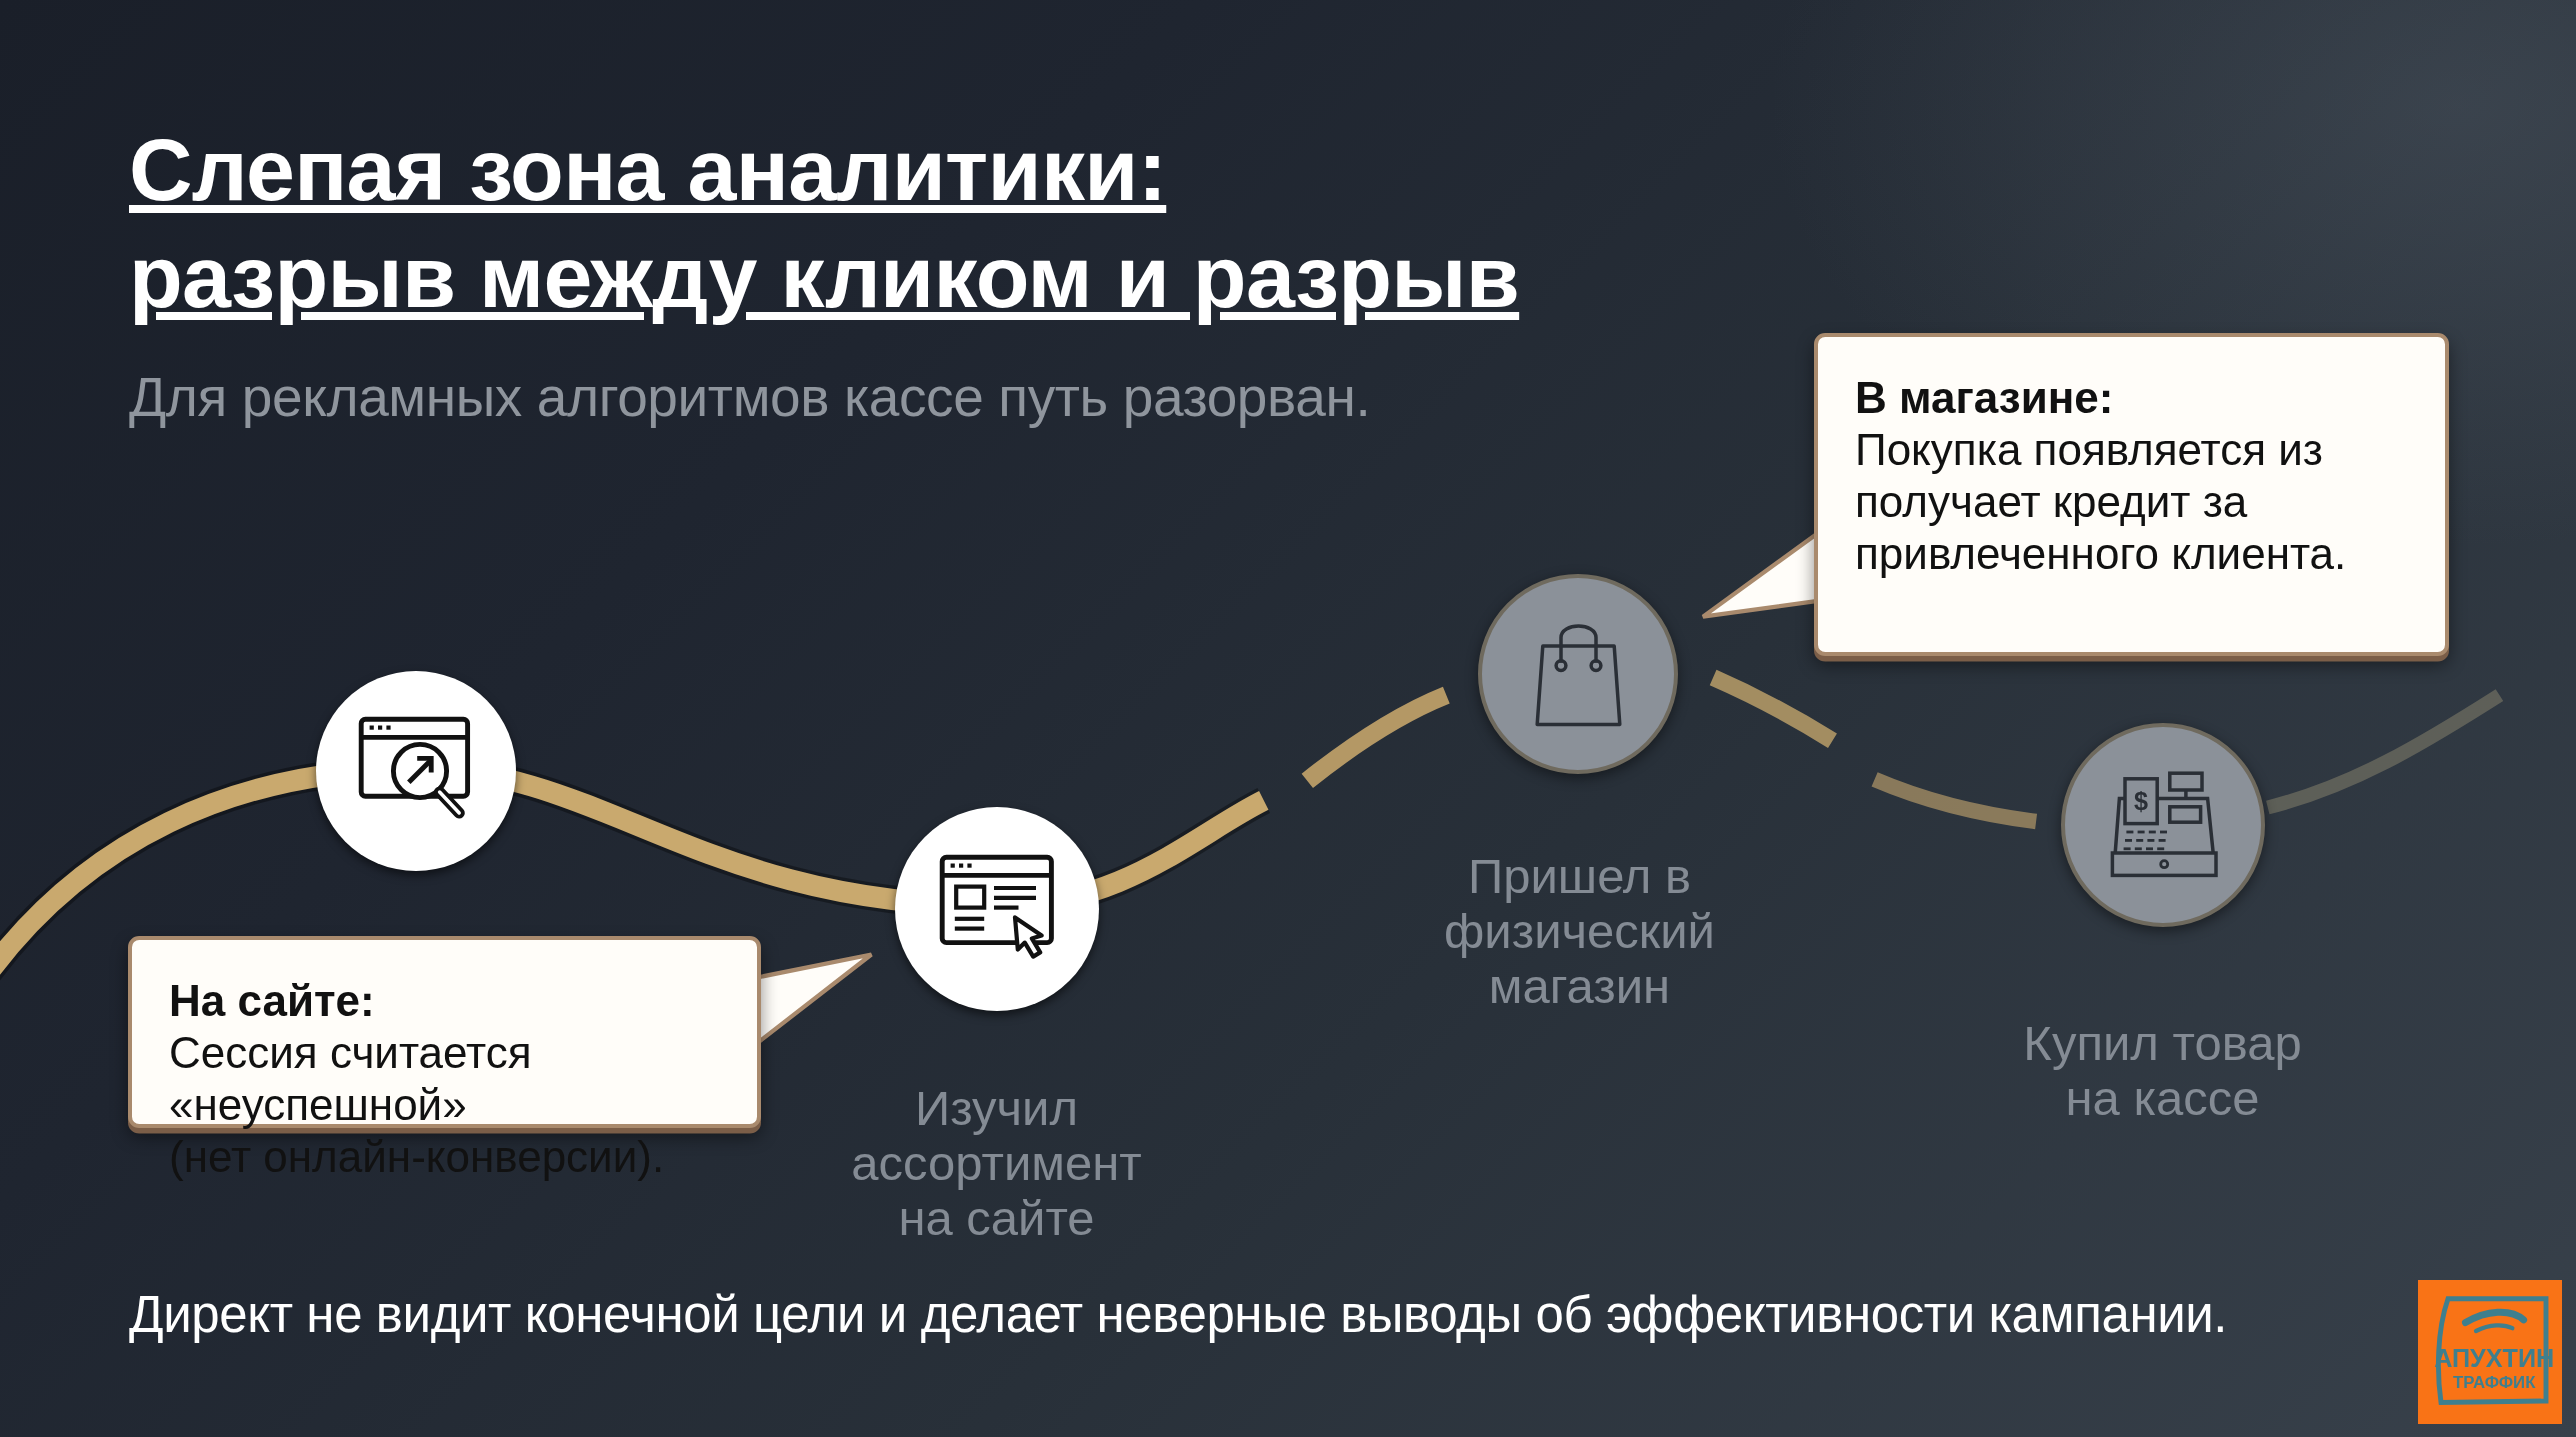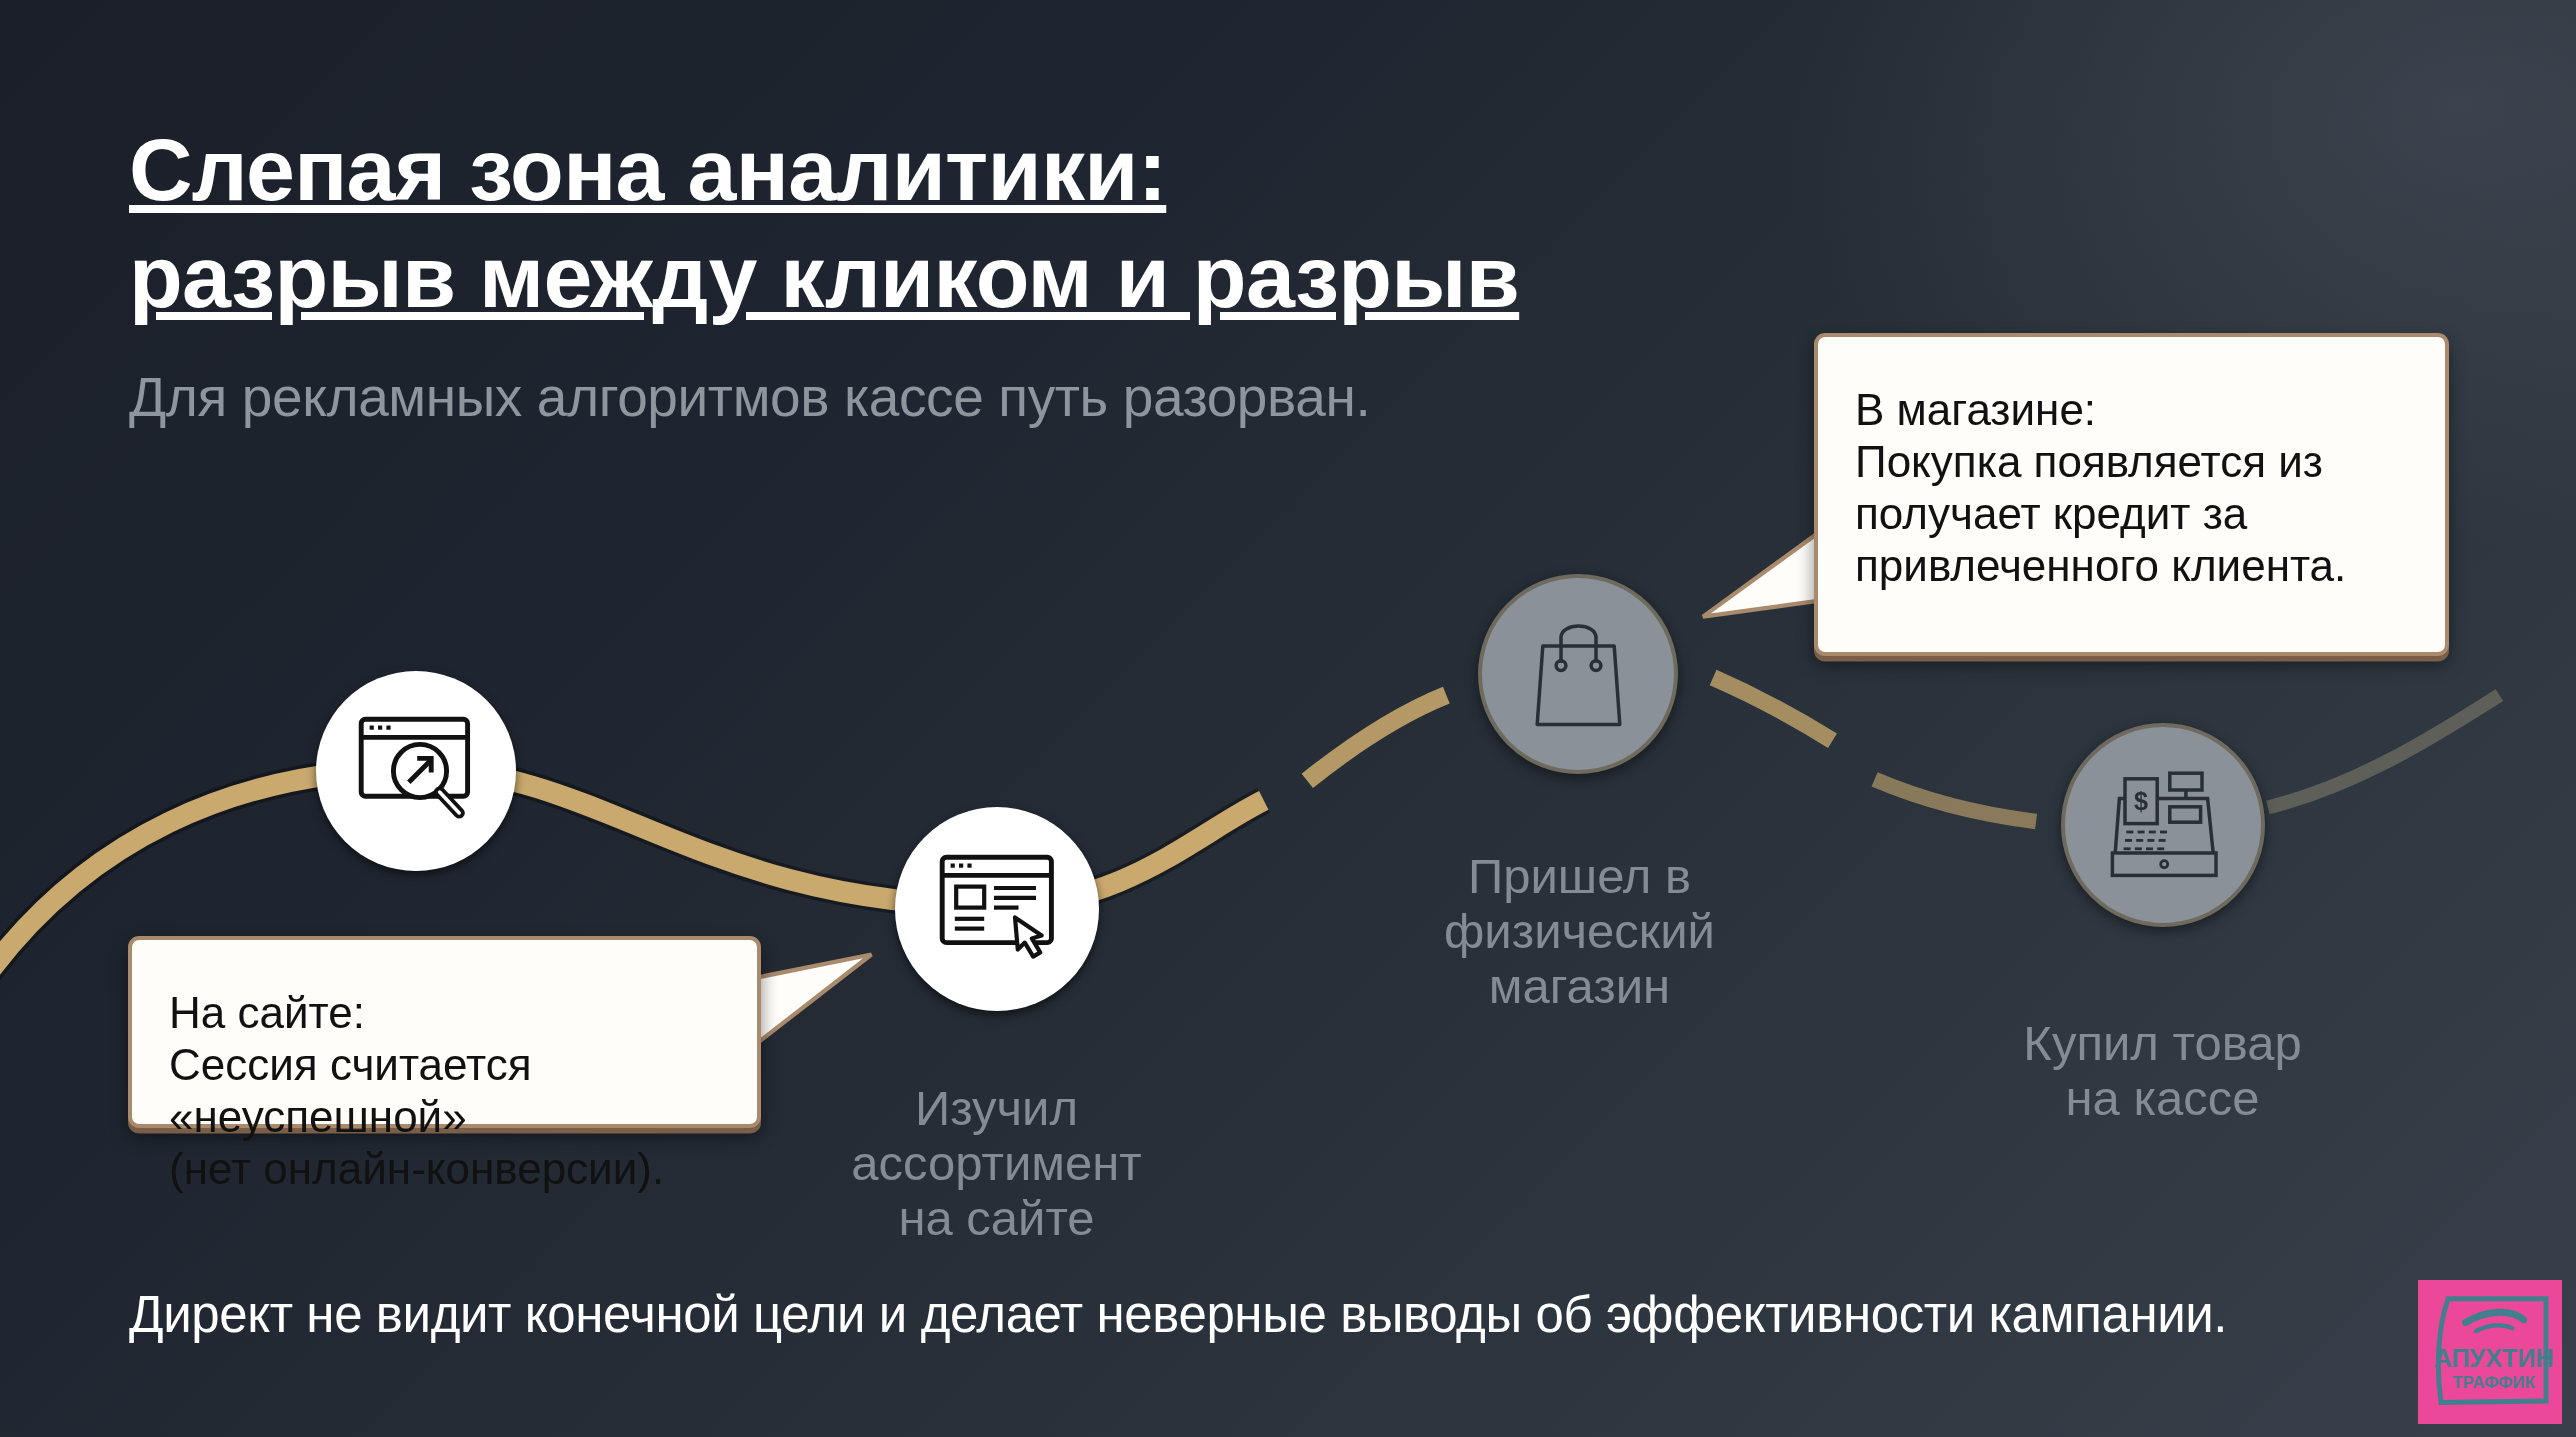--- a/index.html
+++ b/index.html
@@ -40,26 +40,26 @@
     position:absolute; text-align:center; font-size:49px; line-height:55px;
     color:#848b94;
     margin-top:35px;
   }
   .callout {
     position:absolute; background:#fffdf9;
     border:4.2px solid #a98a6d; border-radius:11.2px;
     box-shadow: 0 5.6px 0 #7b5e48, 0 8.4px 17px rgba(0,0,0,0.45);
     color:#111; font-size:44px; line-height:52px; box-sizing:border-box;
   }
-  .callout .head { font-weight:400;margin-top:12px; }
+  .callout .head { font-weight:700; }
   .callout .line { white-space:nowrap; }
   .tail { position:absolute; }
   .logo {
     position:absolute; left:2418px; top:1280px; width:144px; height:144px;
-    background:#ec4899; display:flex; align-items:center; justify-content:center;
+    background:#f97316; display:flex; align-items:center; justify-content:center;
   }
 </style>
 </head>
 <body>
 
 <div class="bg-glow"></div>
 
 <div class="title">
   <div>Слепая зона аналитики:</div>
   <div>разрыв между кликом и разрыв</div>

